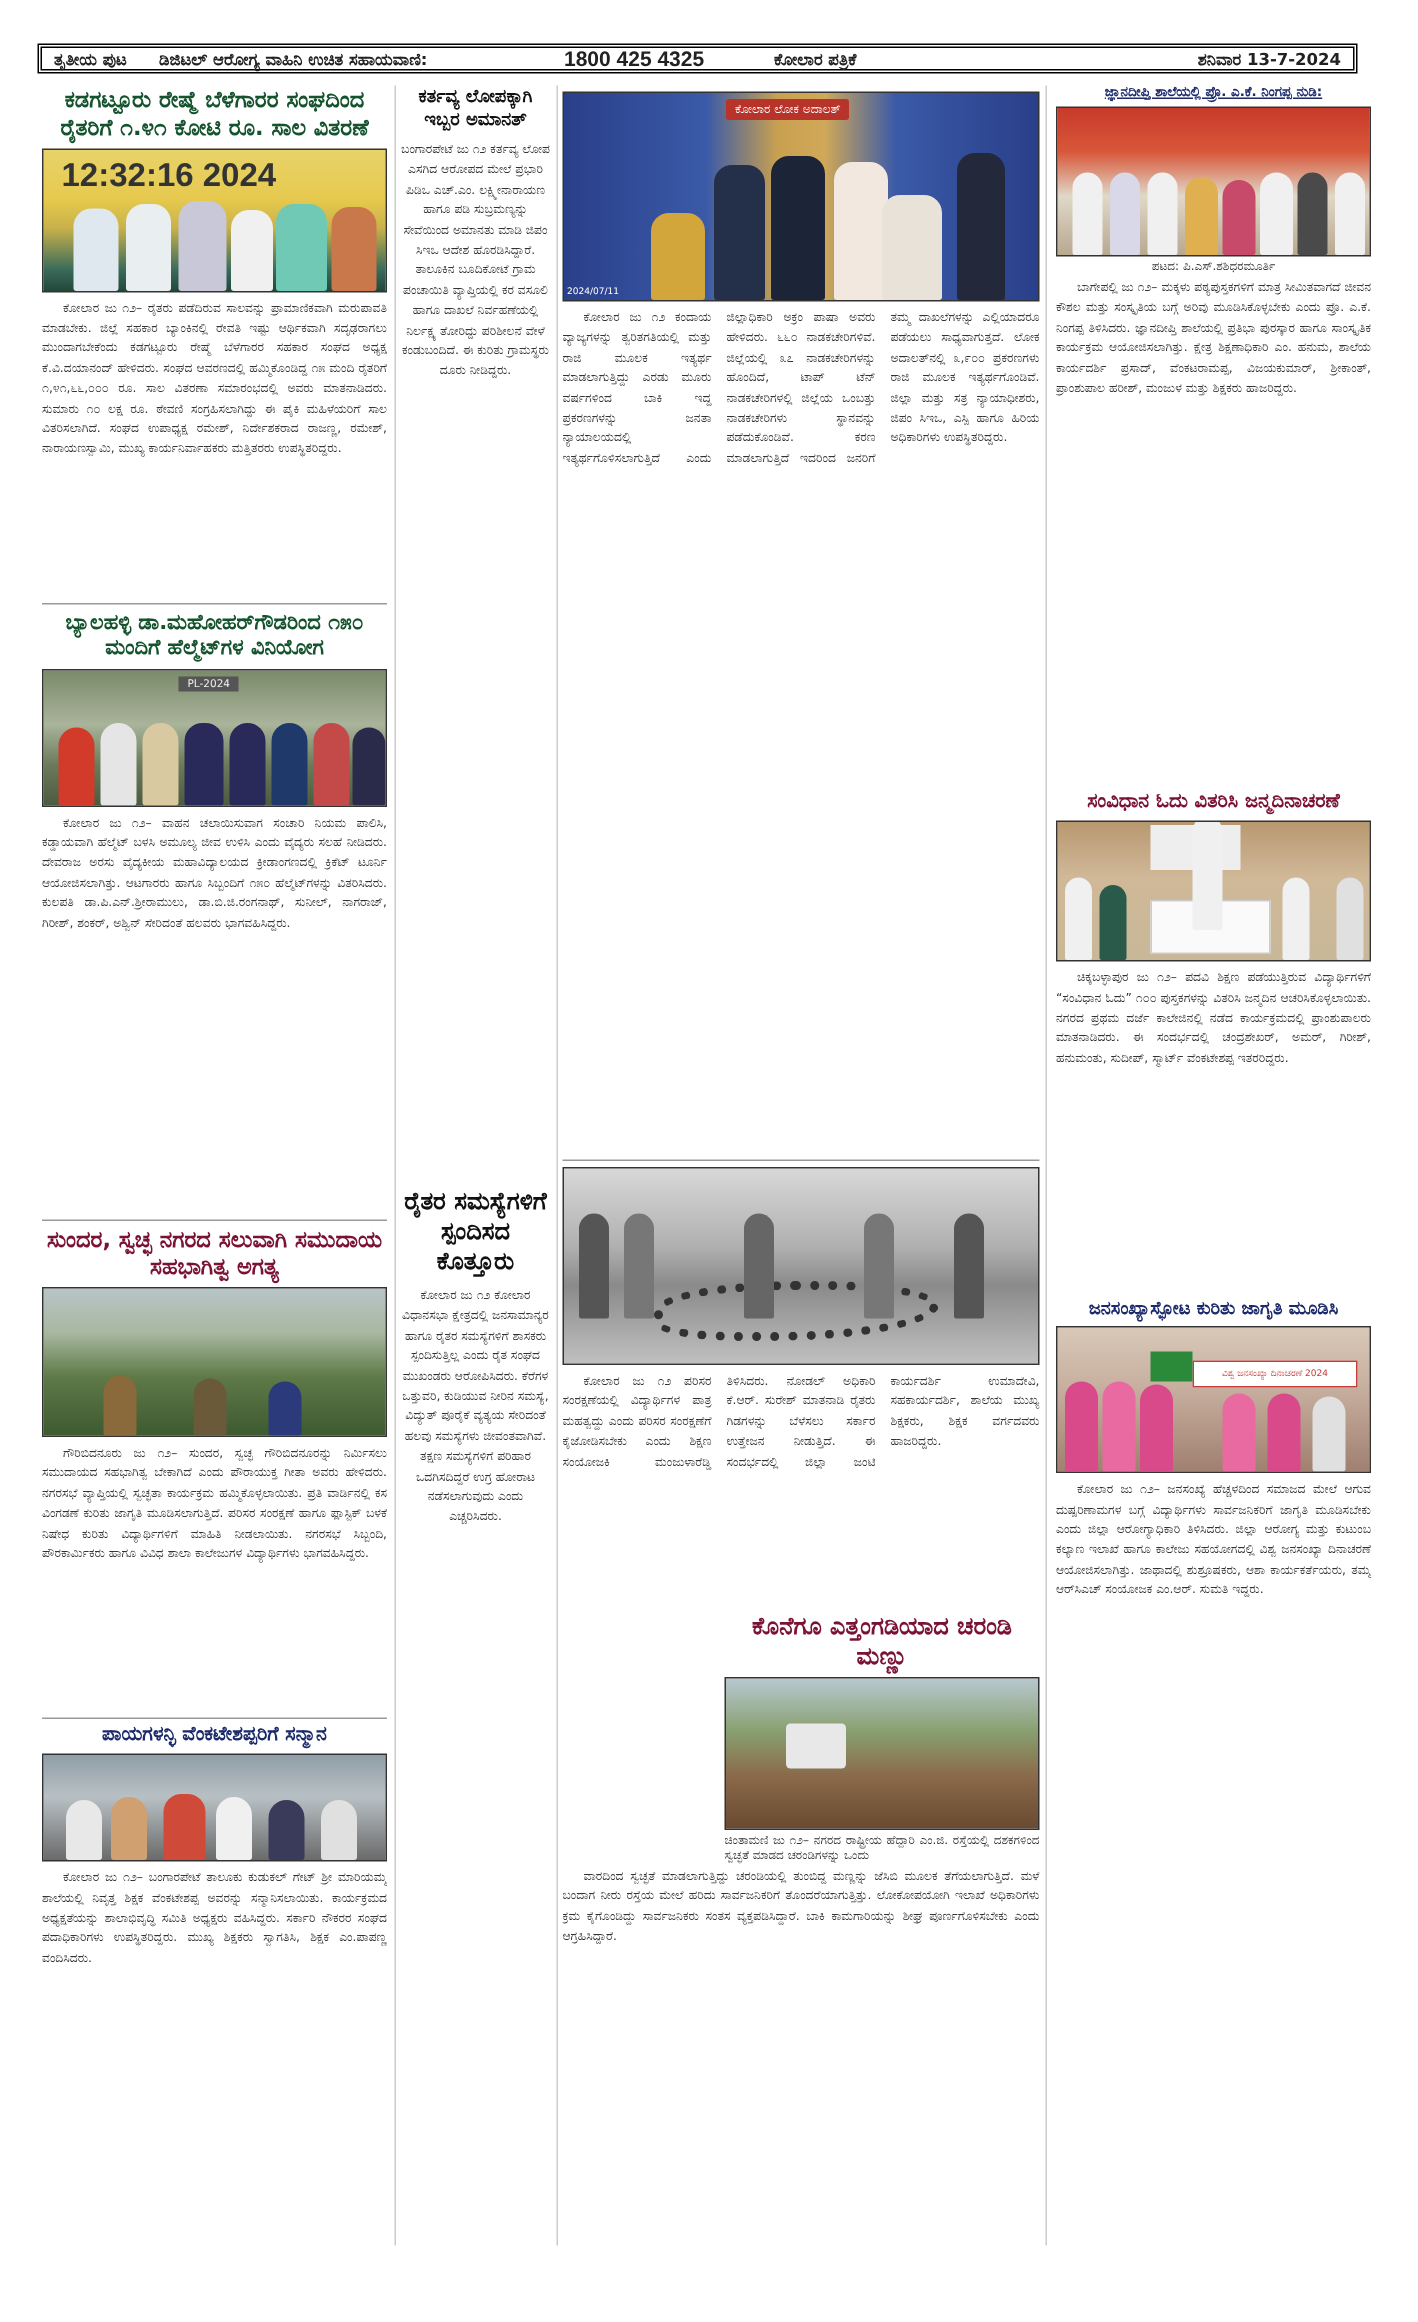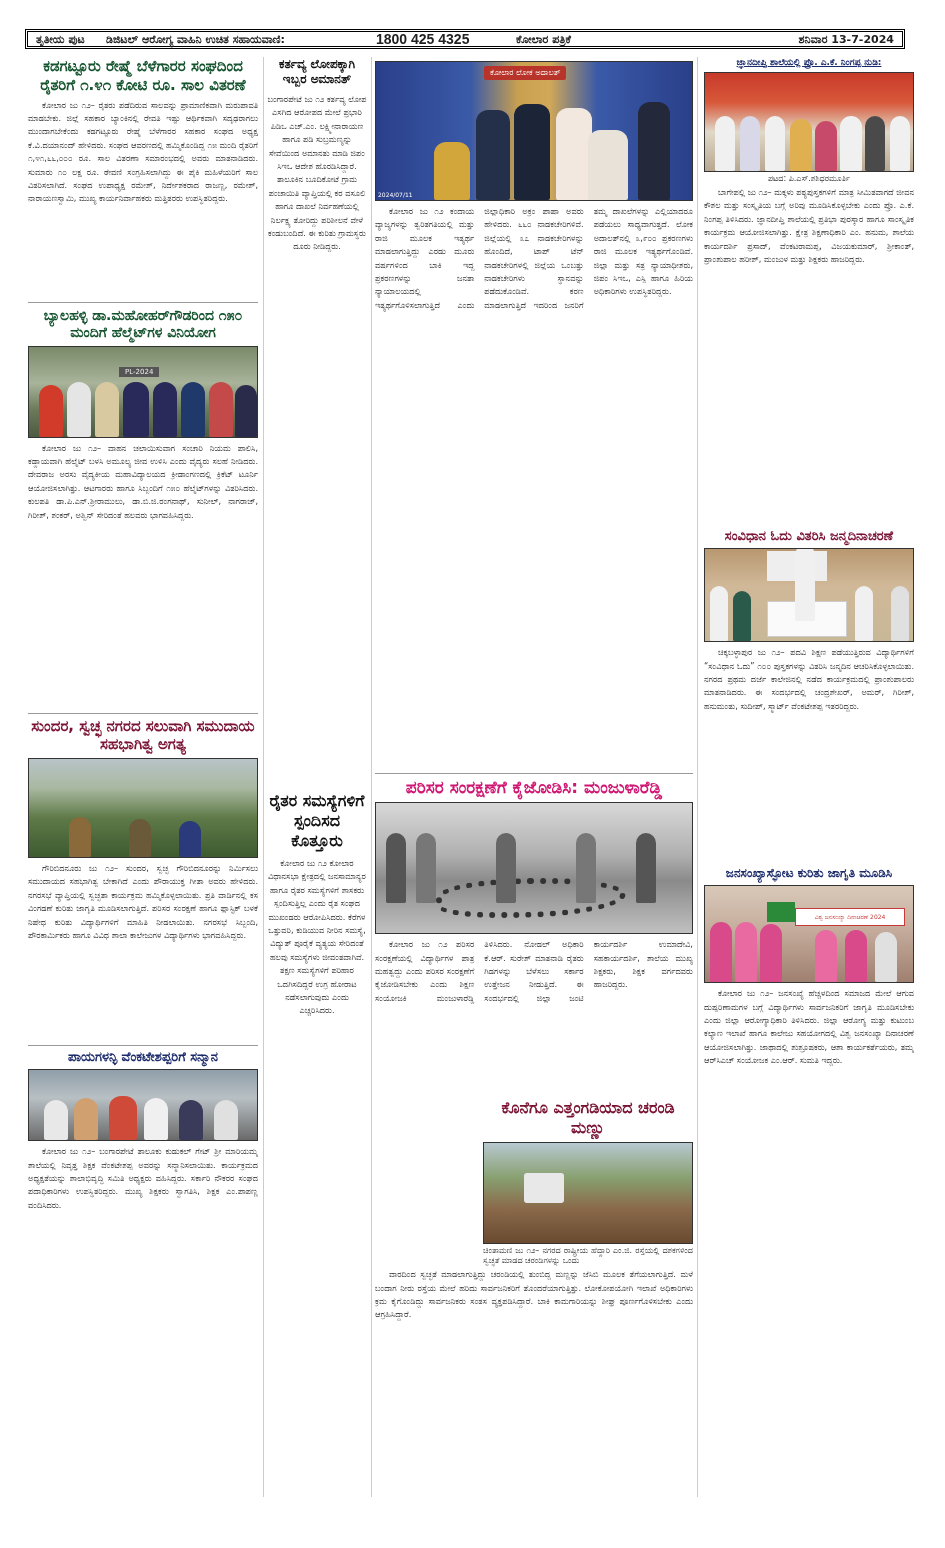--- a/index.html
+++ b/index.html
@@ -33,27 +33,36 @@
   <span class="mh-edition">ತೃತೀಯ ಪುಟ</span>
   <span class="mh-helpline">ಡಿಜಿಟಲ್ ಆರೋಗ್ಯ ವಾಹಿನಿ ಉಚಿತ ಸಹಾಯವಾಣಿ:</span>
   <span class="mh-phone">1800 425 4325</span>
   <span class="mh-paper">ಕೋಲಾರ ಪತ್ರಿಕೆ</span>
   <span class="mh-date">ಶನಿವಾರ 13-7-2024</span>
 </div>
 
 <div class="col" style="left:28px;width:230px">
   <div>
     <div class="headline hl-green" style="font-size:15px">ಕಡಗಟ್ಟೂರು ರೇಷ್ಮೆ ಬೆಳೆಗಾರರ ಸಂಘದಿಂದ ರೈತರಿಗೆ ೧.೪೧ ಕೋಟಿ ರೂ. ಸಾಲ ವಿತರಣೆ</div>
+    <div class="photo" style="height:96px;margin-top:4px;background:linear-gradient(180deg,#e8d36a 0%,#e6c94e 35%,#c9b24a 55%,#3a6b5a 85%,#22473a 100%)">
+      <div style="position:absolute;left:12px;top:4px;font:bold 22px 'Liberation Sans',sans-serif;color:#333">12:32:16 2024</div>
+      <div class="person" style="left:20px;width:30px;height:55px;background:#dfe7ef"></div>
+      <div class="person" style="left:55px;width:30px;height:58px;background:#e9eef0"></div>
+      <div class="person" style="left:90px;width:32px;height:60px;background:#c8c8d8"></div>
+      <div class="person" style="left:125px;width:28px;height:54px;background:#f0f0f0"></div>
+      <div class="person" style="left:155px;width:34px;height:58px;background:#6fc9b5"></div>
+      <div class="person" style="left:192px;width:30px;height:56px;background:#c8784a"></div>
+    </div>
     <div class="body-text" style="height:200px;margin-top:4px">ಕೋಲಾರ ಜು ೧೨– ರೈತರು ಪಡೆದಿರುವ ಸಾಲವನ್ನು ಪ್ರಾಮಾಣಿಕವಾಗಿ ಮರುಪಾವತಿ ಮಾಡಬೇಕು. ಜಿಲ್ಲೆ ಸಹಕಾರ ಬ್ಯಾಂಕಿನಲ್ಲಿ ರೇವತಿ ಇಷ್ಟು ಆರ್ಥಿಕವಾಗಿ ಸದೃಢರಾಗಲು ಮುಂದಾಗಬೇಕೆಂದು ಕಡಗಟ್ಟೂರು ರೇಷ್ಮೆ ಬೆಳೆಗಾರರ ಸಹಕಾರ ಸಂಘದ ಅಧ್ಯಕ್ಷ ಕೆ.ವಿ.ದಯಾನಂದ್ ಹೇಳಿದರು. ಸಂಘದ ಆವರಣದಲ್ಲಿ ಹಮ್ಮಿಕೊಂಡಿದ್ದ ೧೫ ಮಂದಿ ರೈತರಿಗೆ ೧,೪೧,೬೬,೦೦೦ ರೂ. ಸಾಲ ವಿತರಣಾ ಸಮಾರಂಭದಲ್ಲಿ ಅವರು ಮಾತನಾಡಿದರು. ಸುಮಾರು ೧೦ ಲಕ್ಷ ರೂ. ಠೇವಣಿ ಸಂಗ್ರಹಿಸಲಾಗಿದ್ದು ಈ ಪೈಕಿ ಮಹಿಳೆಯರಿಗೆ ಸಾಲ ವಿತರಿಸಲಾಗಿದೆ. ಸಂಘದ ಉಪಾಧ್ಯಕ್ಷ ರಮೇಶ್, ನಿರ್ದೇಶಕರಾದ ರಾಜಣ್ಣ, ರಮೇಶ್, ನಾರಾಯಣಸ್ವಾಮಿ, ಮುಖ್ಯ ಕಾರ್ಯನಿರ್ವಾಹಕರು ಮತ್ತಿತರರು ಉಪಸ್ಥಿತರಿದ್ದರು.</div>
   </div>
   <div class="rule"></div>
   <div>
     <div class="headline hl-green" style="font-size:14px;margin-top:4px">ಬ್ಯಾಲಹಳ್ಳಿ ಡಾ.ಮಹೋಹರ್‌ಗೌಡರಿಂದ ೧೫೦ ಮಂದಿಗೆ ಹೆಲ್ಮೆಟ್‌ಗಳ ವಿನಿಯೋಗ</div>
     <div class="photo" style="height:92px;margin-top:4px;background:linear-gradient(180deg,#7a8a6a 0%,#a9b49a 40%,#6b7a5a 70%,#4c5a40 100%)">
-      <div style="position:absolute;left:90px;top:20px;background:#555;color:#eee;font-size:7px;padding:1px 6px">PL-2024</div>
+      <div style="position:absolute;left:90px;top:4px;background:#555;color:#eee;font-size:7px;padding:1px 6px">PL-2024</div>
       <div class="person" style="left:10px;width:24px;height:52px;background:#d23a2a"></div>
       <div class="person" style="left:38px;width:24px;height:55px;background:#e5e5e5"></div>
       <div class="person" style="left:66px;width:24px;height:55px;background:#d9c9a0"></div>
       <div class="person" style="left:94px;width:26px;height:55px;background:#2a2a5a"></div>
       <div class="person" style="left:124px;width:24px;height:55px;background:#2a2a5a"></div>
       <div class="person" style="left:152px;width:24px;height:55px;background:#1f3a6a"></div>
       <div class="person" style="left:180px;width:24px;height:55px;background:#c44a4a"></div>
       <div class="person" style="left:206px;width:22px;height:52px;background:#2a2a4a"></div>
     </div>
     <div class="body-text" style="height:268px;margin-top:4px">ಕೋಲಾರ ಜು ೧೨– ವಾಹನ ಚಲಾಯಿಸುವಾಗ ಸಂಚಾರಿ ನಿಯಮ ಪಾಲಿಸಿ, ಕಡ್ಡಾಯವಾಗಿ ಹೆಲ್ಮೆಟ್ ಬಳಸಿ ಅಮೂಲ್ಯ ಜೀವ ಉಳಿಸಿ ಎಂದು ವೈದ್ಯರು ಸಲಹೆ ನೀಡಿದರು. ದೇವರಾಜ ಅರಸು ವೈದ್ಯಕೀಯ ಮಹಾವಿದ್ಯಾಲಯದ ಕ್ರೀಡಾಂಗಣದಲ್ಲಿ ಕ್ರಿಕೆಟ್ ಟೂರ್ನಿ ಆಯೋಜಿಸಲಾಗಿತ್ತು. ಆಟಗಾರರು ಹಾಗೂ ಸಿಬ್ಬಂದಿಗೆ ೧೫೦ ಹೆಲ್ಮೆಟ್‌ಗಳನ್ನು ವಿತರಿಸಿದರು. ಕುಲಪತಿ ಡಾ.ಪಿ.ಎನ್.ಶ್ರೀರಾಮುಲು, ಡಾ.ಬಿ.ಜಿ.ರಂಗನಾಥ್, ಸುನೀಲ್, ನಾಗರಾಜ್, ಗಿರೀಶ್, ಶಂಕರ್, ಅಶ್ವಿನ್ ಸೇರಿದಂತೆ ಹಲವರು ಭಾಗವಹಿಸಿದ್ದರು.</div>
@@ -107,21 +116,20 @@
       <div class="person" style="left:138px;width:36px;height:96px;background:#1c2438"></div>
       <div class="person" style="left:180px;width:36px;height:92px;background:#f2e8e0"></div>
       <div class="person" style="left:212px;width:40px;height:70px;background:#e8e2d8"></div>
       <div class="person" style="left:262px;width:32px;height:98px;background:#23283a"></div>
       <div style="position:absolute;left:2px;bottom:2px;font-size:6px;color:#fff">2024/07/11</div>
     </div>
     <div class="body-text" style="height:560px;margin-top:4px;column-count:3;column-gap:10px">ಕೋಲಾರ ಜು ೧೨ ಕಂದಾಯ ವ್ಯಾಜ್ಯಗಳನ್ನು ತ್ವರಿತಗತಿಯಲ್ಲಿ ಮತ್ತು ರಾಜಿ ಮೂಲಕ ಇತ್ಯರ್ಥ ಮಾಡಲಾಗುತ್ತಿದ್ದು ಎರಡು ಮೂರು ವರ್ಷಗಳಿಂದ ಬಾಕಿ ಇದ್ದ ಪ್ರಕರಣಗಳನ್ನು ಜನತಾ ನ್ಯಾಯಾಲಯದಲ್ಲಿ ಇತ್ಯರ್ಥಗೊಳಿಸಲಾಗುತ್ತಿದೆ ಎಂದು ಜಿಲ್ಲಾಧಿಕಾರಿ ಅಕ್ರಂ ಪಾಷಾ ಅವರು ಹೇಳಿದರು. ೬೬೦ ನಾಡಕಚೇರಿಗಳಿವೆ. ಜಿಲ್ಲೆಯಲ್ಲಿ ೩೭ ನಾಡಕಚೇರಿಗಳನ್ನು ಹೊಂದಿದೆ, ಟಾಪ್ ಟೆನ್ ನಾಡಕಚೇರಿಗಳಲ್ಲಿ ಜಿಲ್ಲೆಯ ಒಂಬತ್ತು ನಾಡಕಚೇರಿಗಳು ಸ್ಥಾನವನ್ನು ಪಡೆದುಕೊಂಡಿವೆ. ಕರಣ ಮಾಡಲಾಗುತ್ತಿದೆ ಇದರಿಂದ ಜನರಿಗೆ ತಮ್ಮ ದಾಖಲೆಗಳನ್ನು ಎಲ್ಲಿಯಾದರೂ ಪಡೆಯಲು ಸಾಧ್ಯವಾಗುತ್ತದೆ. ಲೋಕ ಅದಾಲತ್‌ನಲ್ಲಿ ೩,೯೦೦ ಪ್ರಕರಣಗಳು ರಾಜಿ ಮೂಲಕ ಇತ್ಯರ್ಥಗೊಂಡಿವೆ. ಜಿಲ್ಲಾ ಮತ್ತು ಸತ್ರ ನ್ಯಾಯಾಧೀಶರು, ಜಿಪಂ ಸಿಇಒ, ಎಸ್ಪಿ ಹಾಗೂ ಹಿರಿಯ ಅಧಿಕಾರಿಗಳು ಉಪಸ್ಥಿತರಿದ್ದರು.</div>
   </div>
   <div class="rule" style="margin-top:8px"></div>
   <div>
-    <div class="headline hl-pink" style="font-size:17px">ಪರಿಸರ ಸಂರಕ್ಷಣೆಗೆ ಕೈಜೋಡಿಸಿ: ಮಂಜುಳಾರೆಡ್ಡಿ</div>
     <div class="photo" style="height:132px;margin-top:4px;background:linear-gradient(180deg,#d8d8d8 0%,#b0b0b0 40%,#8a8a8a 60%,#c0c0c0 100%);filter:grayscale(1)">
       <div style="position:absolute;left:60px;top:75px;width:190px;height:40px;border:6px dotted #333;border-radius:50% 40% 60% 30%"></div>
       <div class="person" style="left:10px;width:20px;height:70px;top:30px;background:#555"></div>
       <div class="person" style="left:40px;width:20px;height:70px;top:30px;background:#777"></div>
       <div class="person" style="left:120px;width:20px;height:70px;top:30px;background:#666"></div>
       <div class="person" style="left:200px;width:20px;height:70px;top:30px;background:#777"></div>
       <div class="person" style="left:260px;width:20px;height:70px;top:30px;background:#555"></div>
     </div>
     <div class="body-text" style="height:160px;margin-top:4px;column-count:3;column-gap:10px">ಕೋಲಾರ ಜು ೧೨ ಪರಿಸರ ಸಂರಕ್ಷಣೆಯಲ್ಲಿ ವಿದ್ಯಾರ್ಥಿಗಳ ಪಾತ್ರ ಮಹತ್ವದ್ದು ಎಂದು ಪರಿಸರ ಸಂರಕ್ಷಣೆಗೆ ಕೈಜೋಡಿಸಬೇಕು ಎಂದು ಶಿಕ್ಷಣ ಸಂಯೋಜಕಿ ಮಂಜುಳಾರೆಡ್ಡಿ ತಿಳಿಸಿದರು. ನೋಡಲ್ ಅಧಿಕಾರಿ ಕೆ.ಆರ್. ಸುರೇಶ್ ಮಾತನಾಡಿ ರೈತರು ಗಿಡಗಳನ್ನು ಬೆಳೆಸಲು ಸರ್ಕಾರ ಉತ್ತೇಜನ ನೀಡುತ್ತಿದೆ. ಈ ಸಂದರ್ಭದಲ್ಲಿ ಜಿಲ್ಲಾ ಜಂಟಿ ಕಾರ್ಯದರ್ಶಿ ಉಮಾದೇವಿ, ಸಹಕಾರ್ಯದರ್ಶಿ, ಶಾಲೆಯ ಮುಖ್ಯ ಶಿಕ್ಷಕರು, ಶಿಕ್ಷಕ ವರ್ಗದವರು ಹಾಜರಿದ್ದರು.</div>
   </div>

